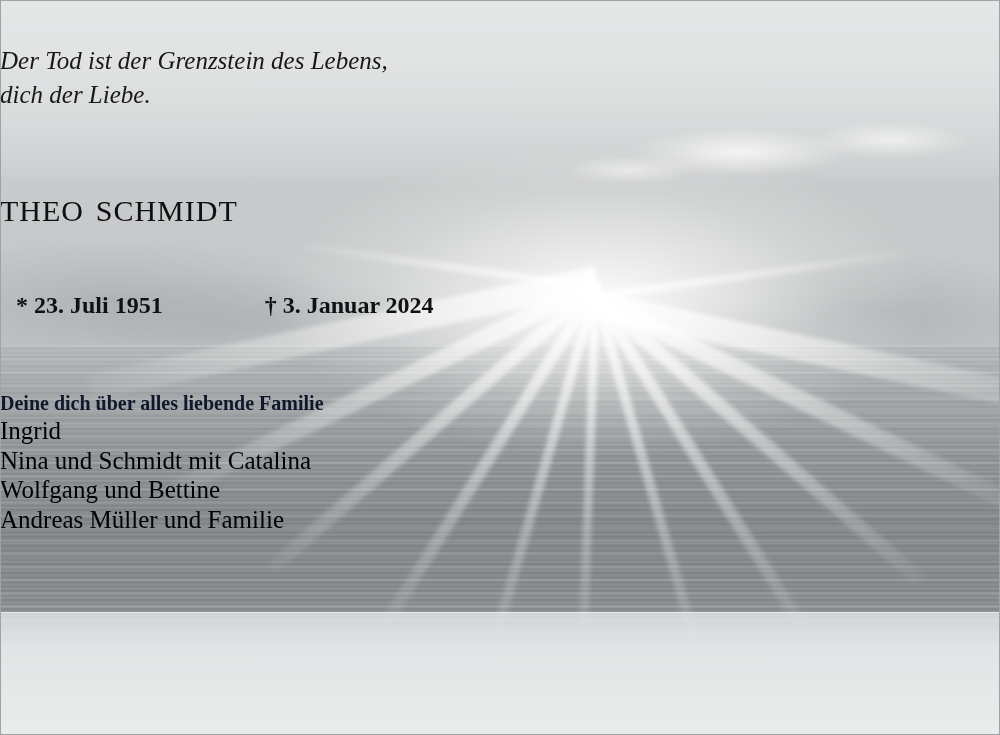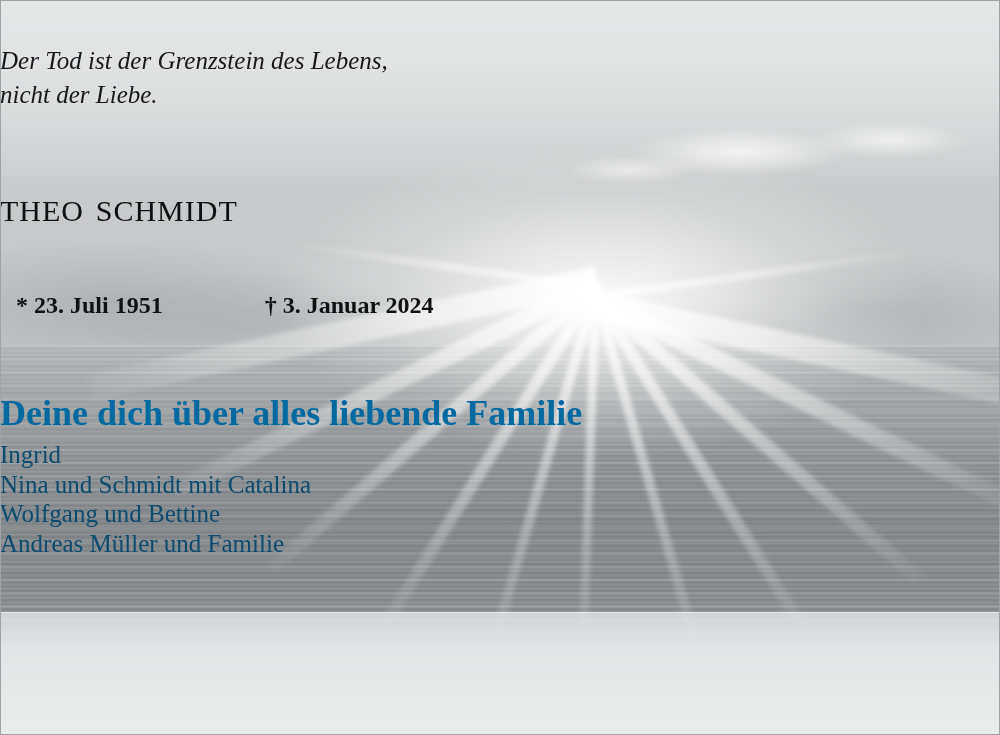--- a/index.html
+++ b/index.html
@@ -190,30 +190,30 @@
     margin-left: 16px;
   }
   .dates .birth { display: inline-block; }
   .dates .gap { display: inline-block; width: 90px; }
   .dates .death { display: inline-block; }
   .family-head {
     position: absolute;
     top: 392px;
     width: 899px;
     font-weight: bold;
-    font-size: 36px;
-    color: #0369a1;
+    font-size: 20px;
+    color: #0f172a;
   }
   .family-list {
     position: absolute;
-    top: 440px;
+    top: 416px;
     width: 824px;
     font-size: 25px;
     line-height: 29.5px;
-    color: #0c4a6e;
+    color: #000000;
   }
   .footer {
     position: absolute;
     top: 631px;
     width: 1000px;
     font-size: 24px;
     line-height: 33px;
     color: #16181a;
   }
 </style>
@@ -247,21 +247,21 @@
 
   <div class="bg-layer bg-glow"></div>
   <div class="bg-layer bg-wash"></div>
   <div class="bg-layer bg-bottomband"></div>
   <div class="band-rule"></div>
 
   <div class="content">
 
     <div class="motto">
       <div>Der Tod ist der Grenzstein des Lebens,</div>
-      <div>nicht der Liebe.</div>
+      <div>dich der Liebe.</div>
     </div>
 
     <div class="name">
       <span class="name-inner">Theo Schmidt</span>
     </div>
 
     <div class="dates">
       <span class="birth">* 23. Juli 1951</span>
       <span class="gap"></span>
       <span class="death">† 3. Januar 2024</span>

